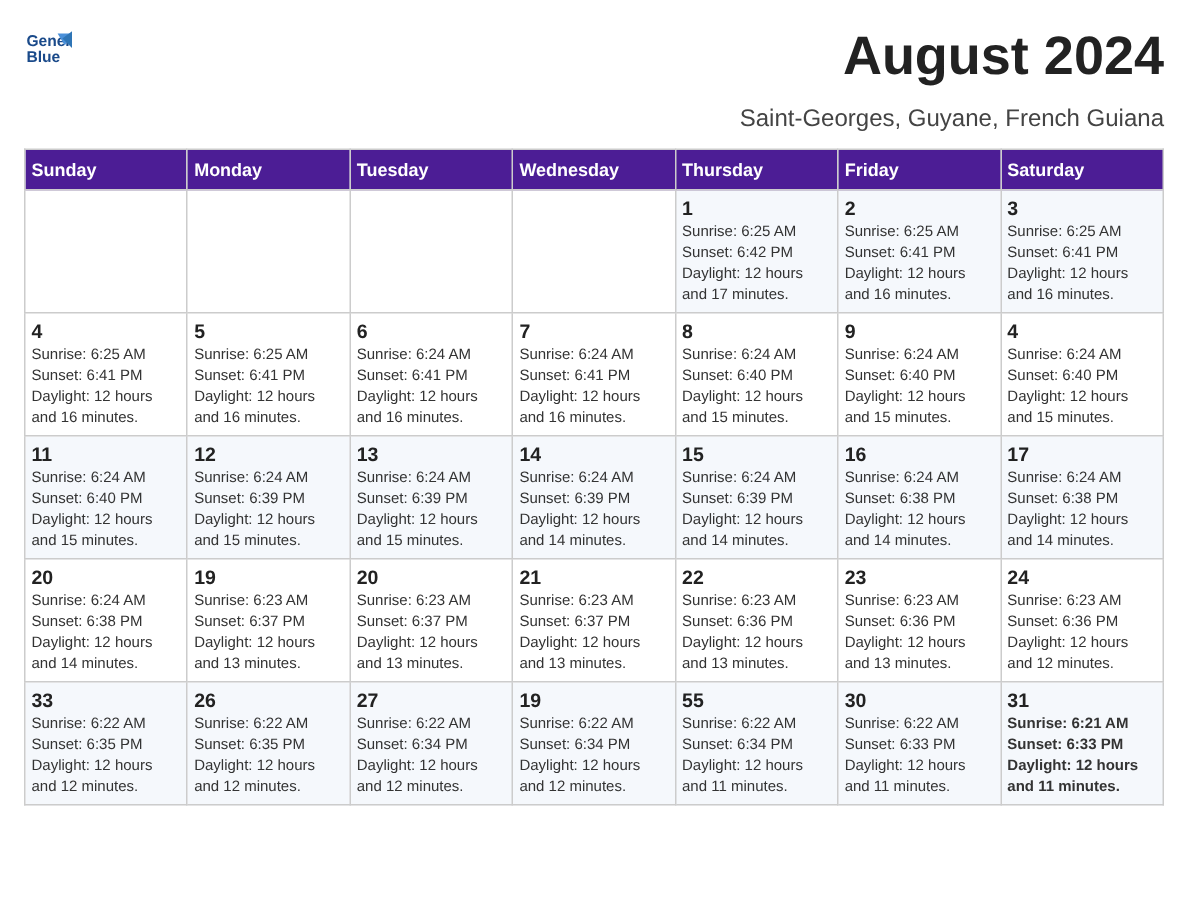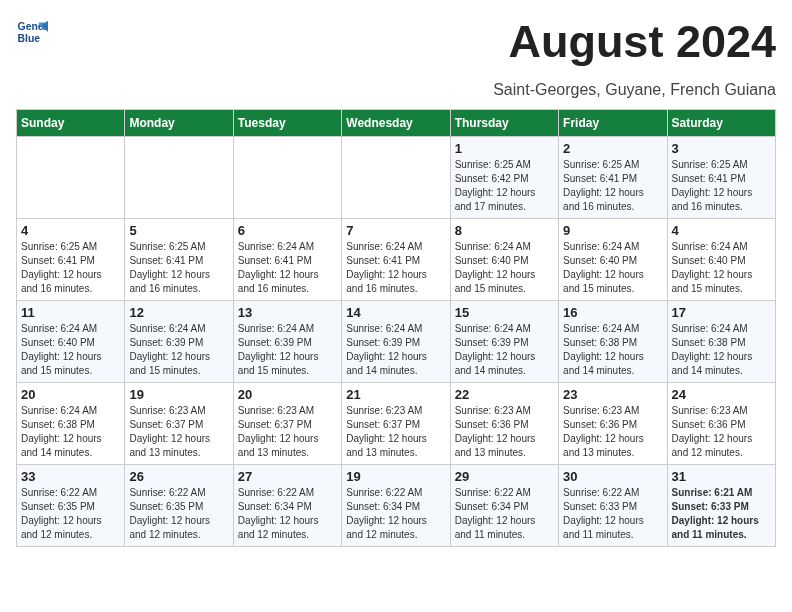--- a/index.html
+++ b/index.html
@@ -22,36 +22,36 @@
       gap: 4px;
     }
     .logo-icon {
       width: 32px;
       height: 32px;
     }
     .title-section {
       text-align: right;
     }
     .main-title {
-      font-size: 45px;
+      font-size: 36px;
       font-weight: bold;
       color: #222;
     }
     .subtitle {
       font-size: 16px;
       color: #444;
       margin-top: 13px;
     }
     .calendar-table {
       width: 100%;
       border-collapse: collapse;
       font-size: 11px;
     }
     .calendar-table thead tr th {
-      background-color: #15803d;
+      background-color: #4c1d95;
       color: #fff;
       padding: 6px 4px;
       text-align: left;
       font-size: 12px;
       font-weight: bold;
       border: 1px solid #ccc;
     }
     .calendar-table tbody tr td {
       border: 1px solid #ccc;
       padding: 4px 4px;
@@ -312,21 +312,21 @@
 and 12 minutes.</div>
         </td>
         <td>
           <div class="day-number">19</div>
           <div class="day-info" style="white-space: pre-line;">Sunrise: 6:22 AM
 Sunset: 6:34 PM
 Daylight: 12 hours
 and 12 minutes.</div>
         </td>
         <td>
-          <div class="day-number">29</div>
+          <div class="day-number">55</div>
           <div class="day-info" style="white-space: pre-line;">Sunrise: 6:22 AM
 Sunset: 6:34 PM
 Daylight: 12 hours
 and 11 minutes.</div>
         </td>
         <td>
           <div class="day-number">30</div>
           <div class="day-info" style="white-space: pre-line;">Sunrise: 6:22 AM
 Sunset: 6:33 PM
 Daylight: 12 hours

